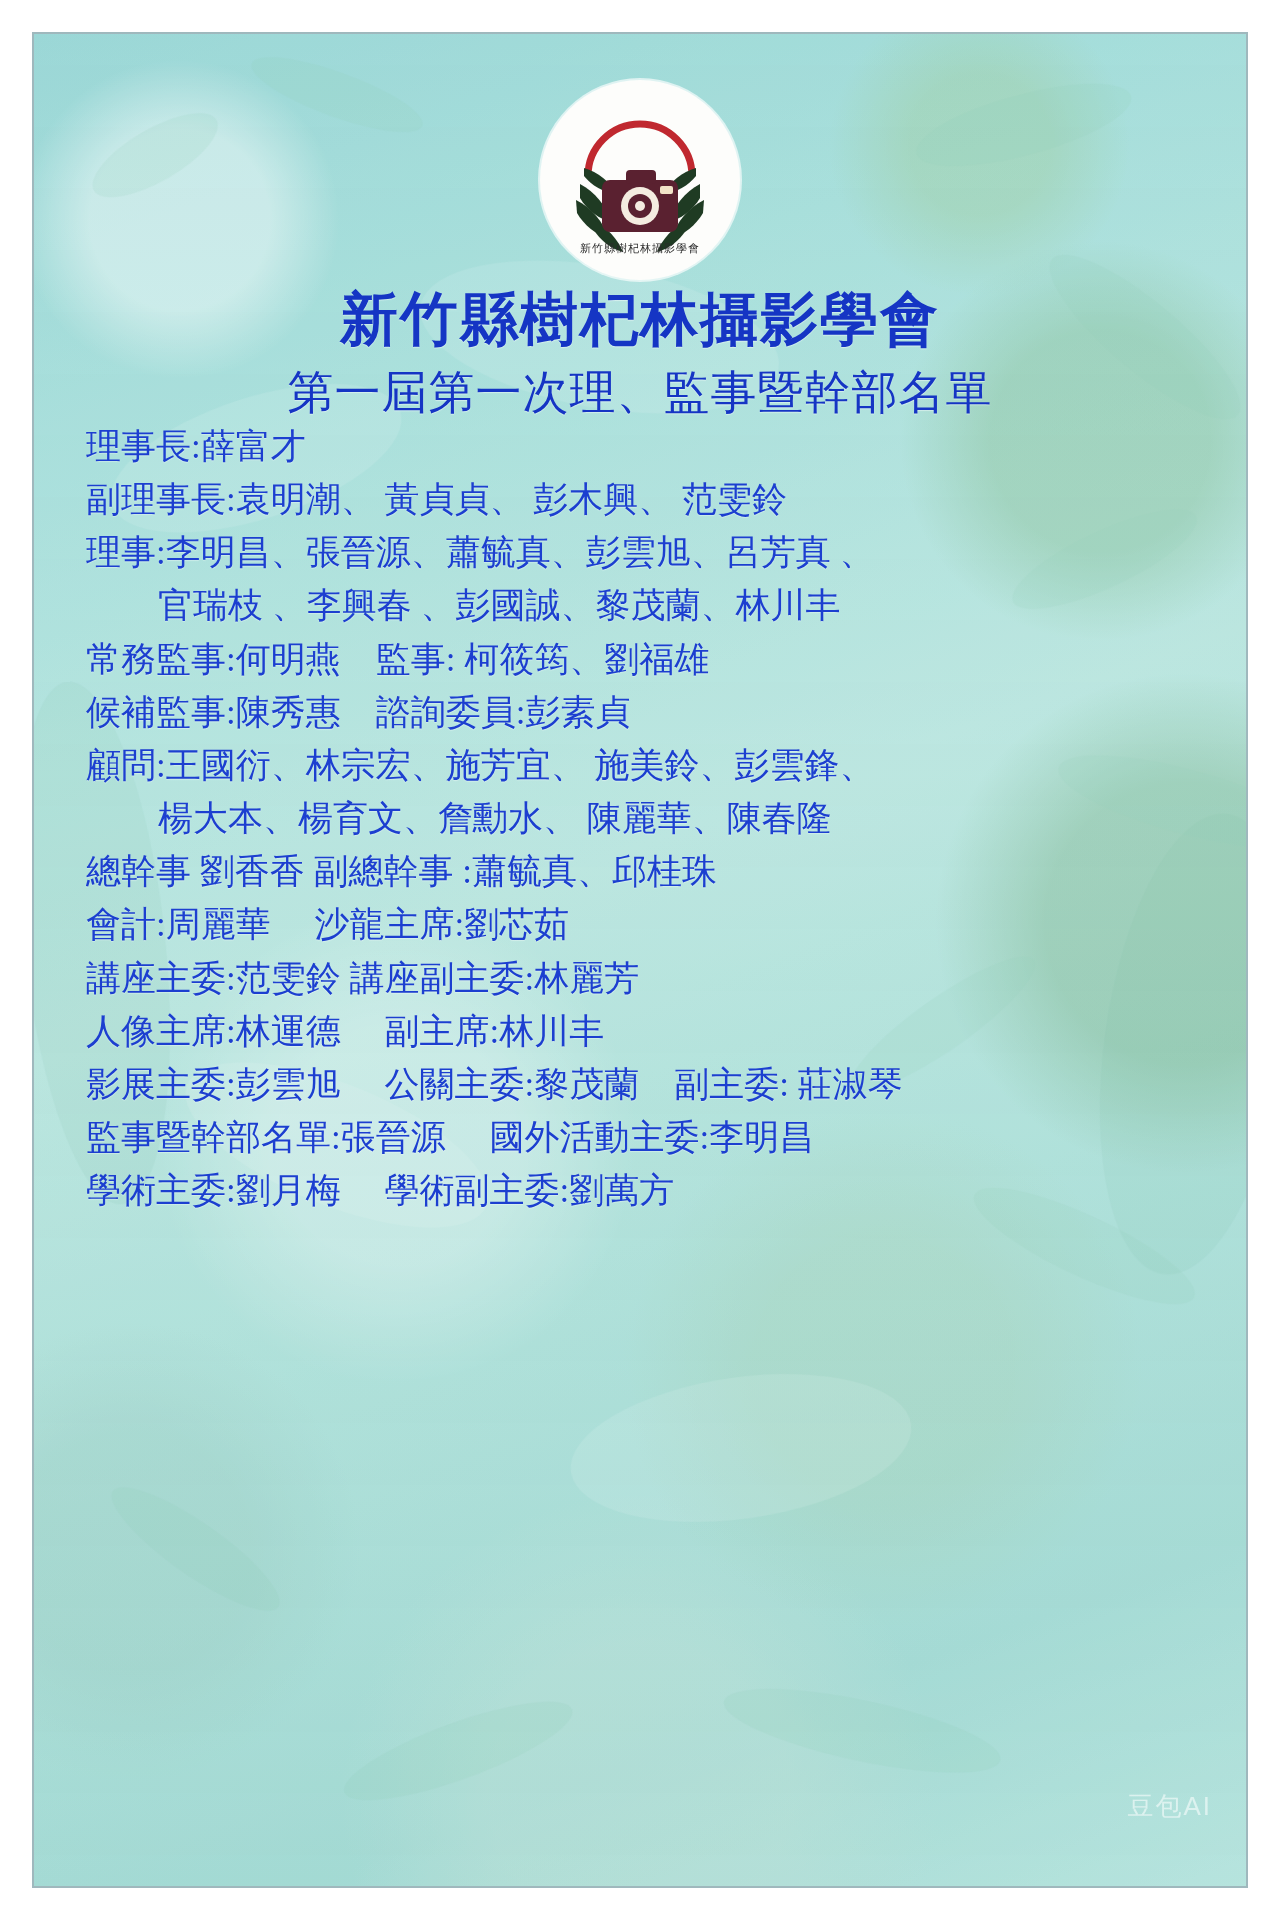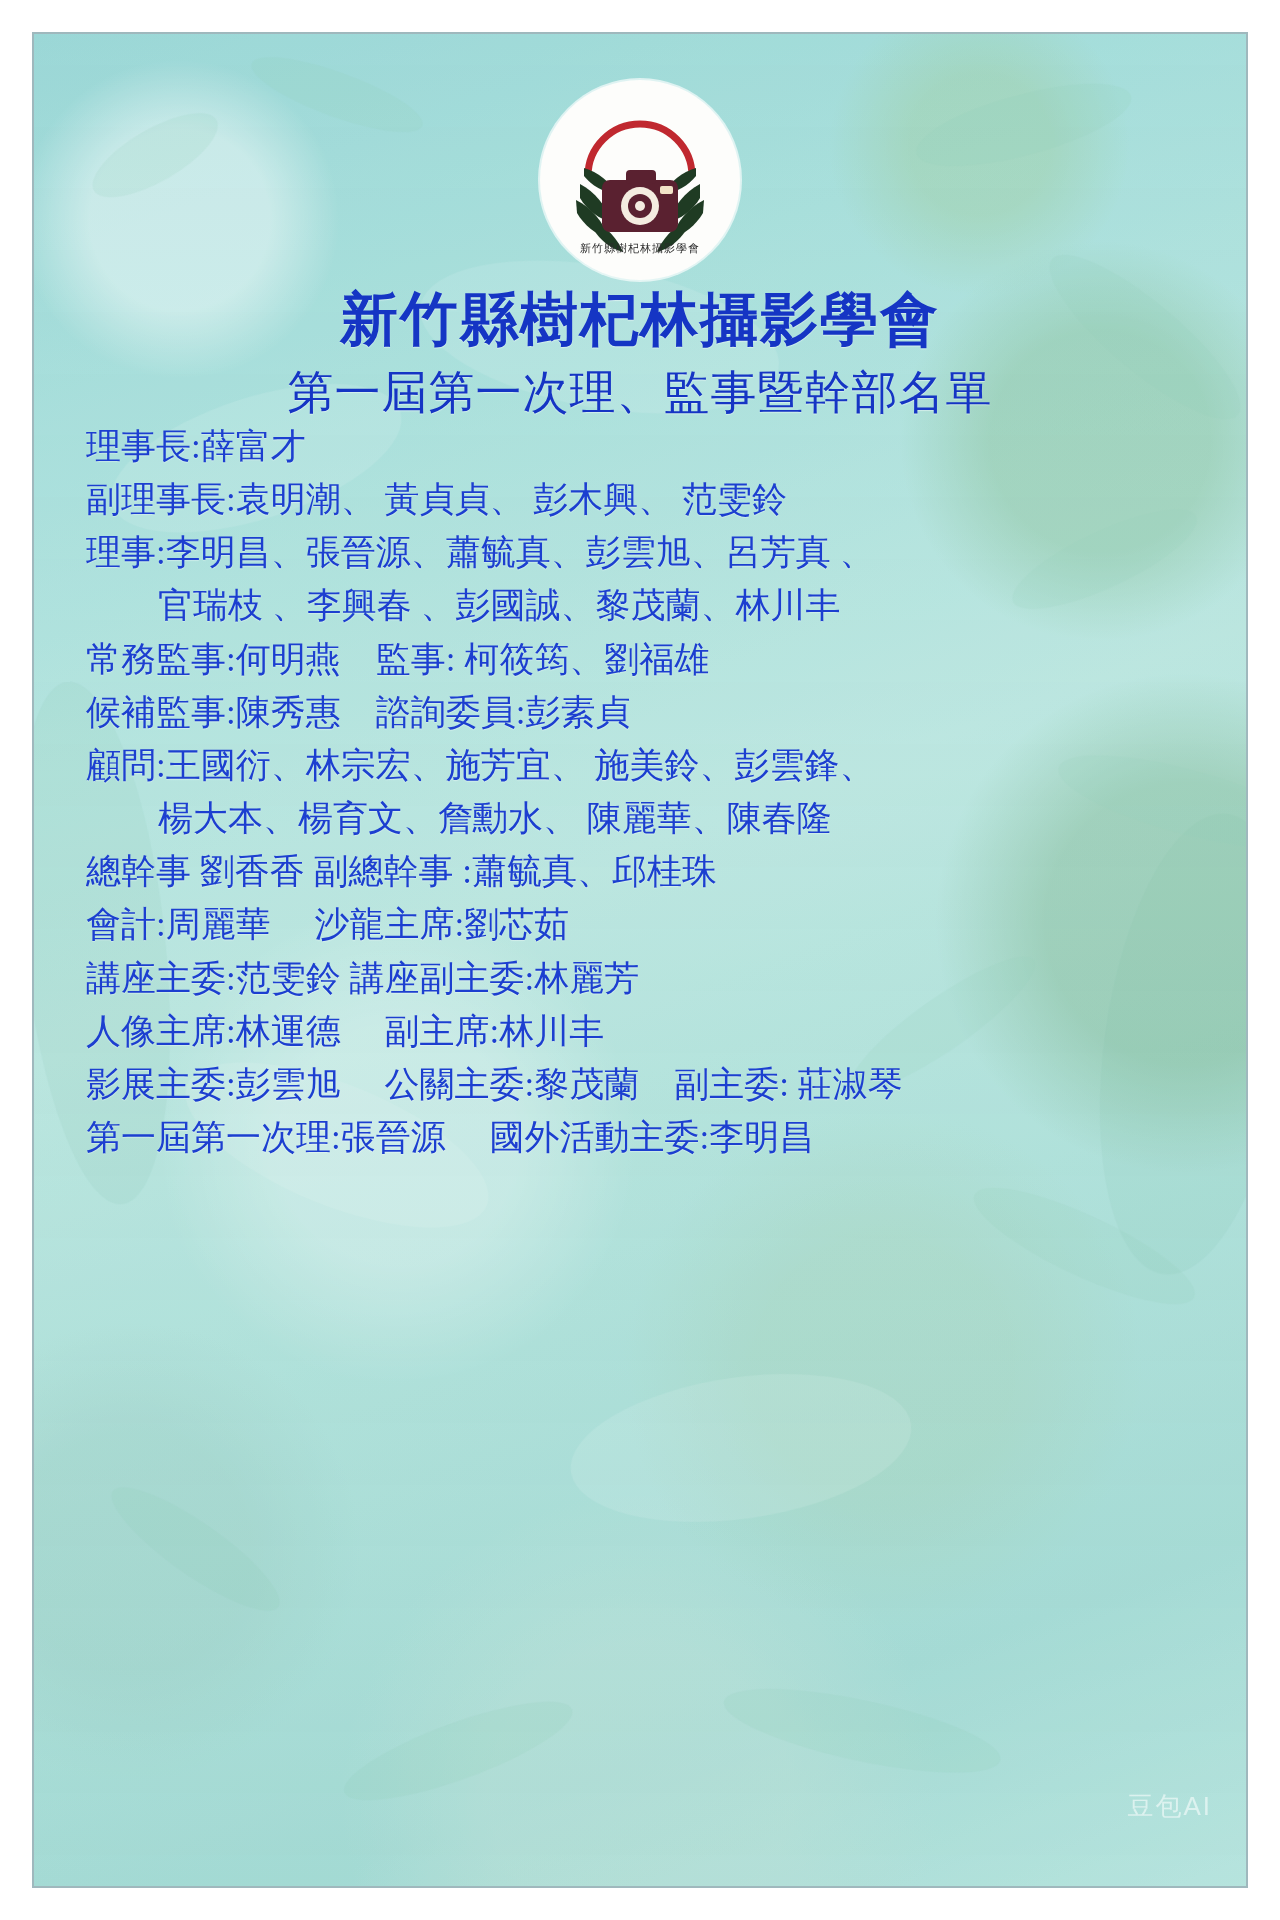--- a/index.html
+++ b/index.html
@@ -229,21 +229,22 @@
         <div class="roster-line indent">官瑞枝 、李興春 、彭國誠、黎茂蘭、林川丰</div>
         <div class="roster-line">常務監事:何明燕　監事: 柯筱筠、劉福雄</div>
         <div class="roster-line">候補監事:陳秀惠　諮詢委員:彭素貞</div>
         <div class="roster-line">顧問:王國衍、林宗宏、施芳宜、 施美鈴、彭雲鋒、</div>
         <div class="roster-line indent">楊大本、楊育文、詹勳水、 陳麗華、陳春隆</div>
         <div class="roster-line">總幹事 劉香香 副總幹事 :蕭毓真、邱桂珠</div>
         <div class="roster-line">會計:周麗華　 沙龍主席:劉芯茹</div>
         <div class="roster-line">講座主委:范雯鈴 講座副主委:林麗芳</div>
         <div class="roster-line">人像主席:林運德　 副主席:林川丰</div>
         <div class="roster-line">影展主委:彭雲旭　 公關主委:黎茂蘭　副主委: 莊淑琴</div>
-        <div class="roster-line">第一屆第一次理:張晉源　 國外活動主委:李明昌</div>
+        <div class="roster-line">監事暨幹部名單:張晉源　 國外活動主委:李明昌</div>
+        <div class="roster-line">學術主委:劉月梅　 學術副主委:劉萬方</div>
       </div>
 
     </div>
 
     <div class="watermark">豆包AI</div>
 
   </div>
 </div>
 
 </body></html>

